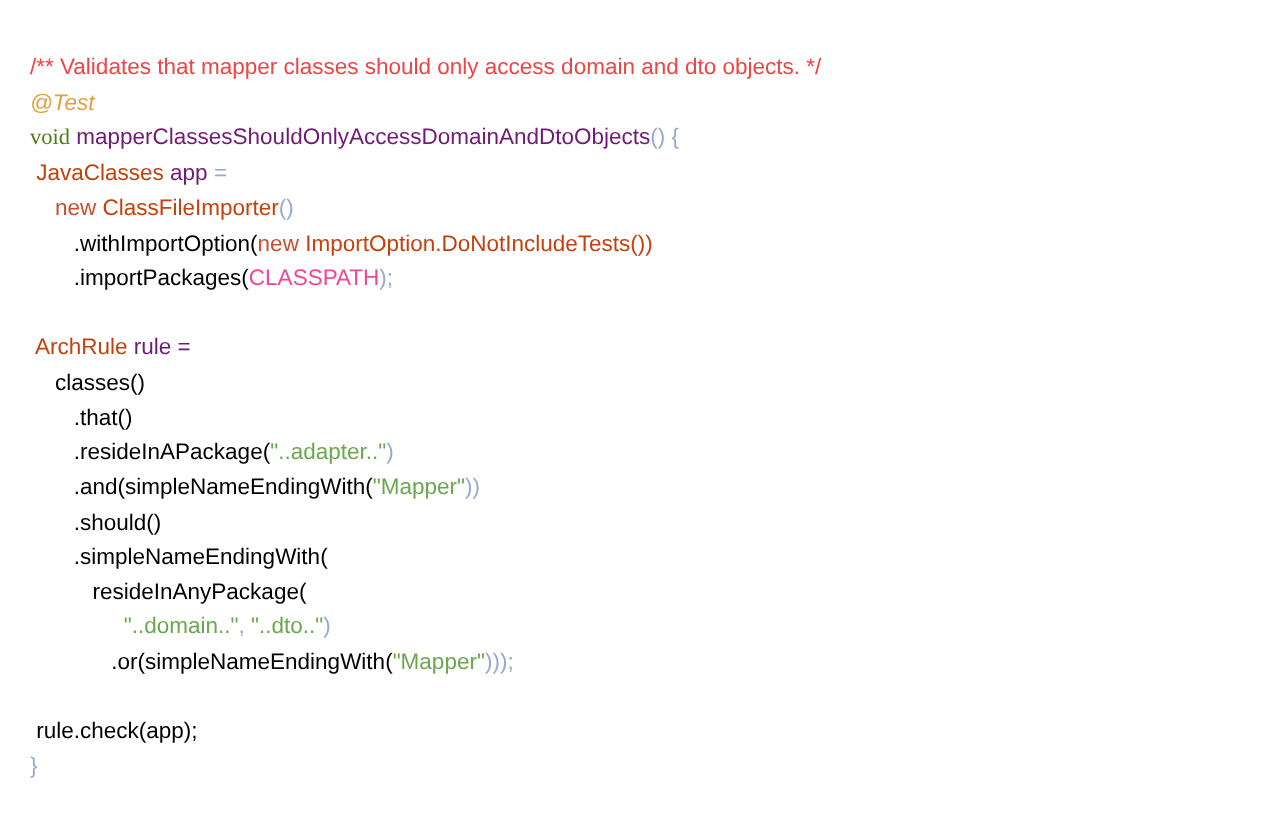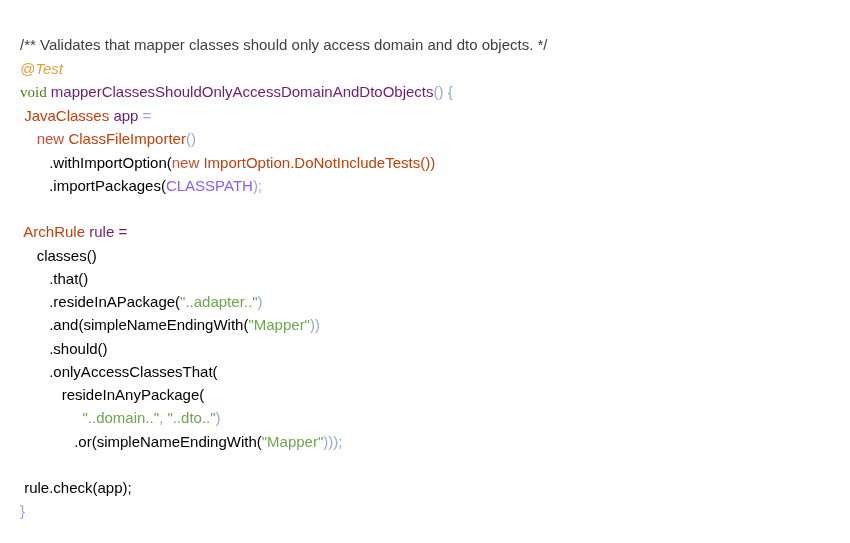--- a/index.html
+++ b/index.html
@@ -11,29 +11,29 @@
       font-family: Arial, Helvetica, sans-serif;
       font-size: 15px;
       line-height: 1.55;
       background: #ffffff;
       padding: 10px 20px;
       width: 850px;
     }
     .code {
       white-space: pre;
     }
-    .comment { color: #404040; }
+    .comment { color: #ef4444; }
     .annotation { color: #e2a03f; font-style: italic; }
     .keyword-void { color: #4d7c0f; font-family: Liberation Serif, serif; }
     .method-name { color: #701a75; }
     .type { color: #c2410c; }
     .identifier { color: #701a75; }
     .keyword-new { color: #c94f30; }
     .call { color: #000000; }
-    .constant { color: #8b5cf6; }
+    .constant { color: #ec4899; }
     .string { color: #6aa84f; }
     .punct { color: #96aacf; }
     .paren { color: #96aacf; }
     .brace { color: #96aacf; }
   </style>
 </head>
 <body>
 
 <div class="code">
 <span class="comment">/** Validates that mapper classes should only access domain and dto objects. */</span>
@@ -43,20 +43,20 @@
     <span class="keyword-new">new</span> <span class="type">ClassFileImporter</span><span class="paren">()</span>
        <span class="call">.withImportOption(</span><span class="keyword-new">new</span><span class="type"> ImportOption.DoNotIncludeTests())</span>
        <span class="call">.importPackages(</span><span class="constant">CLASSPATH</span><span class="punct">);</span>
 
  <span class="type">ArchRule</span><span class="identifier"> rule =</span>
     <span class="call">classes()</span>
        <span class="call">.that()</span>
        <span class="call">.resideInAPackage(</span><span class="string">"..adapter.."</span><span class="punct">)</span>
        <span class="call">.and(simpleNameEndingWith(</span><span class="string">"Mapper"</span><span class="punct">))</span>
        <span class="call">.should()</span>
-       <span class="call">.onlyAccessClassesThat(</span>
+       <span class="call">.simpleNameEndingWith(</span>
           <span class="call">resideInAnyPackage(</span>
                <span class="string">"..domain.."</span><span class="punct">, </span><span class="string">"..dto.."</span><span class="punct">)</span>
              <span class="call">.or(simpleNameEndingWith(</span><span class="string">"Mapper"</span><span class="punct">)));</span>
 
  <span class="call">rule.check(app);</span>
 <span class="brace">}</span>
 </div>
 
 </body></html>

